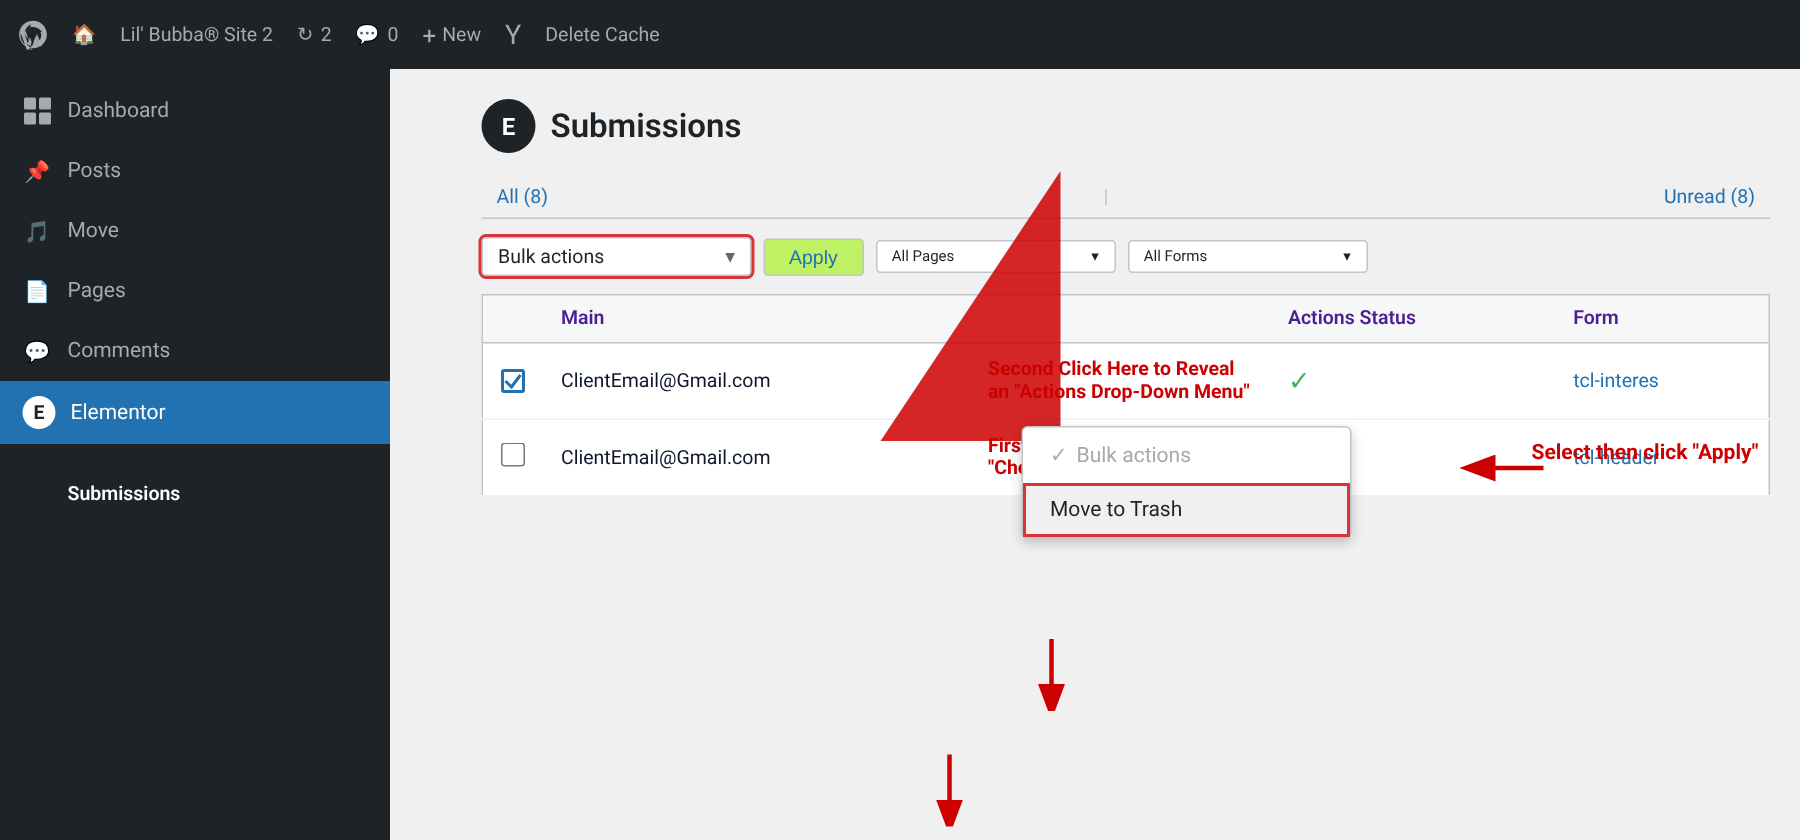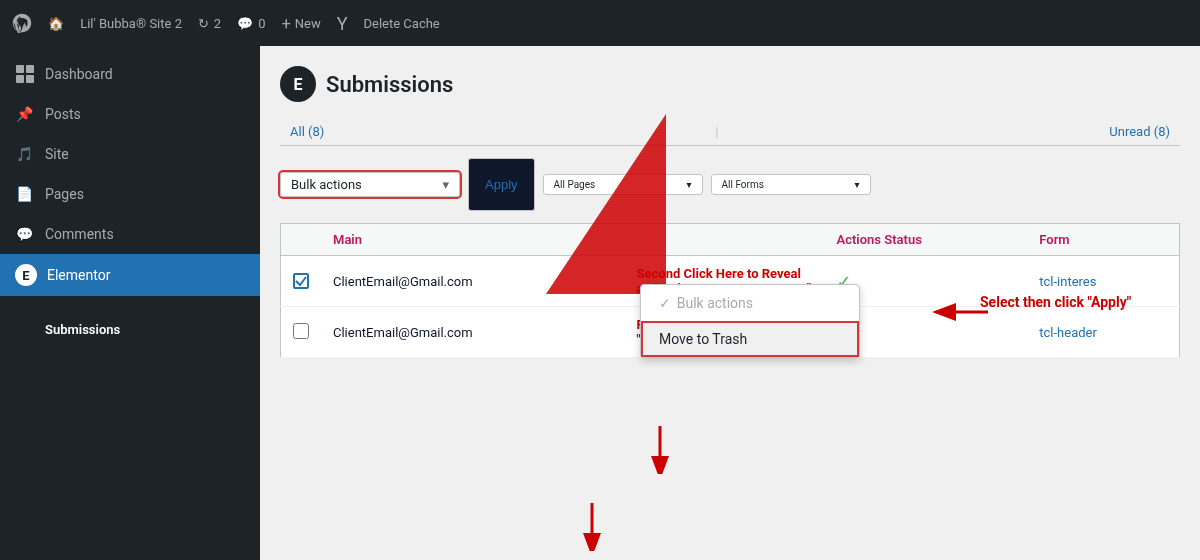--- a/index.html
+++ b/index.html
@@ -27,20 +27,21 @@
       display: flex; align-items: center; gap: 4px;
       color: #a7aaad; cursor: pointer;
     }
     .new-button .plus { font-size: 16px; color: #a7aaad; }
 
     
     .layout {
       display: flex;
       margin-top: 46px;
       min-height: 514px;
+      gap: 41px;
     }
 
     
     .sidebar {
       width: 260px;
       background: #1d2327;
       flex-shrink: 0;
       padding-top: 8px;
     }
     .sidebar-item {
@@ -99,41 +100,41 @@
     .bulk-actions-select {
       display: flex; align-items: center;
       border: 1px solid #c3c4c7; background: #fff;
       padding: 4px 10px; border-radius: 3px;
       min-width: 180px; justify-content: space-between;
       cursor: pointer; color: #1d2327; font-size: 13px;
       outline: 2px solid #d63638;
     }
     .bulk-actions-select .chevron { color: #666; }
     .apply-btn {
-      background: #0f172a; border: 1px solid #c3c4c7;
-      padding: 18px 16px; border-radius: 3px;
+      background: #bef264; border: 1px solid #c3c4c7;
+      padding: 4px 16px; border-radius: 3px;
       color: #2271b1; font-size: 13px; cursor: pointer;
       font-weight: 500;
     }
     .filter-select {
       display: flex; align-items: center;
       border: 1px solid #c3c4c7; background: #fff;
       padding: 4px 10px; border-radius: 3px;
       min-width: 160px; justify-content: space-between;
       cursor: pointer; color: #1d2327; font-size: 10px;
     }
 
     
     .submissions-table {
       width: 100%; border-collapse: collapse;
       background: #fff; border: 1px solid #c3c4c7;
     }
     .submissions-table th {
       background: #f6f7f7; border-bottom: 1px solid #c3c4c7;
-      padding: 8px 12px; text-align: left; font-weight: 600; color: #be185d; font-size: 13px;
+      padding: 8px 12px; text-align: left; font-weight: 600; color: #4c1d95; font-size: 13px;
     }
     .submissions-table td {
       padding: 10px 12px; border-bottom: 1px solid #f0f0f1;
       color: #1d2327; font-size: 13px;
     }
     .email-link { color: #0f172a; text-decoration: none; }
     .form-link { color: #2271b1; text-decoration: none; }
     .status-check { color: #46b450; font-size: 18px; }
     .checkbox-input { width: 16px; height: 16px; cursor: pointer; accent-color: #2271b1; }
     .checkbox-checked {
@@ -236,21 +237,21 @@
           </svg>
       </span>
       <span>Dashboard</span>
     </div>
     <div class="sidebar-item">
       <span class="icon">📌</span>
       <span>Posts</span>
     </div>
     <div class="sidebar-item">
       <span class="icon">🎵</span>
-      <span>Site</span>
+      <span>Move</span>
     </div>
     <div class="sidebar-item">
       <span class="icon">📄</span>
       <span>Pages</span>
     </div>
     <div class="sidebar-item">
       <span class="icon">💬</span>
       <span>Comments</span>
     </div>
     <div class="sidebar-item active">

